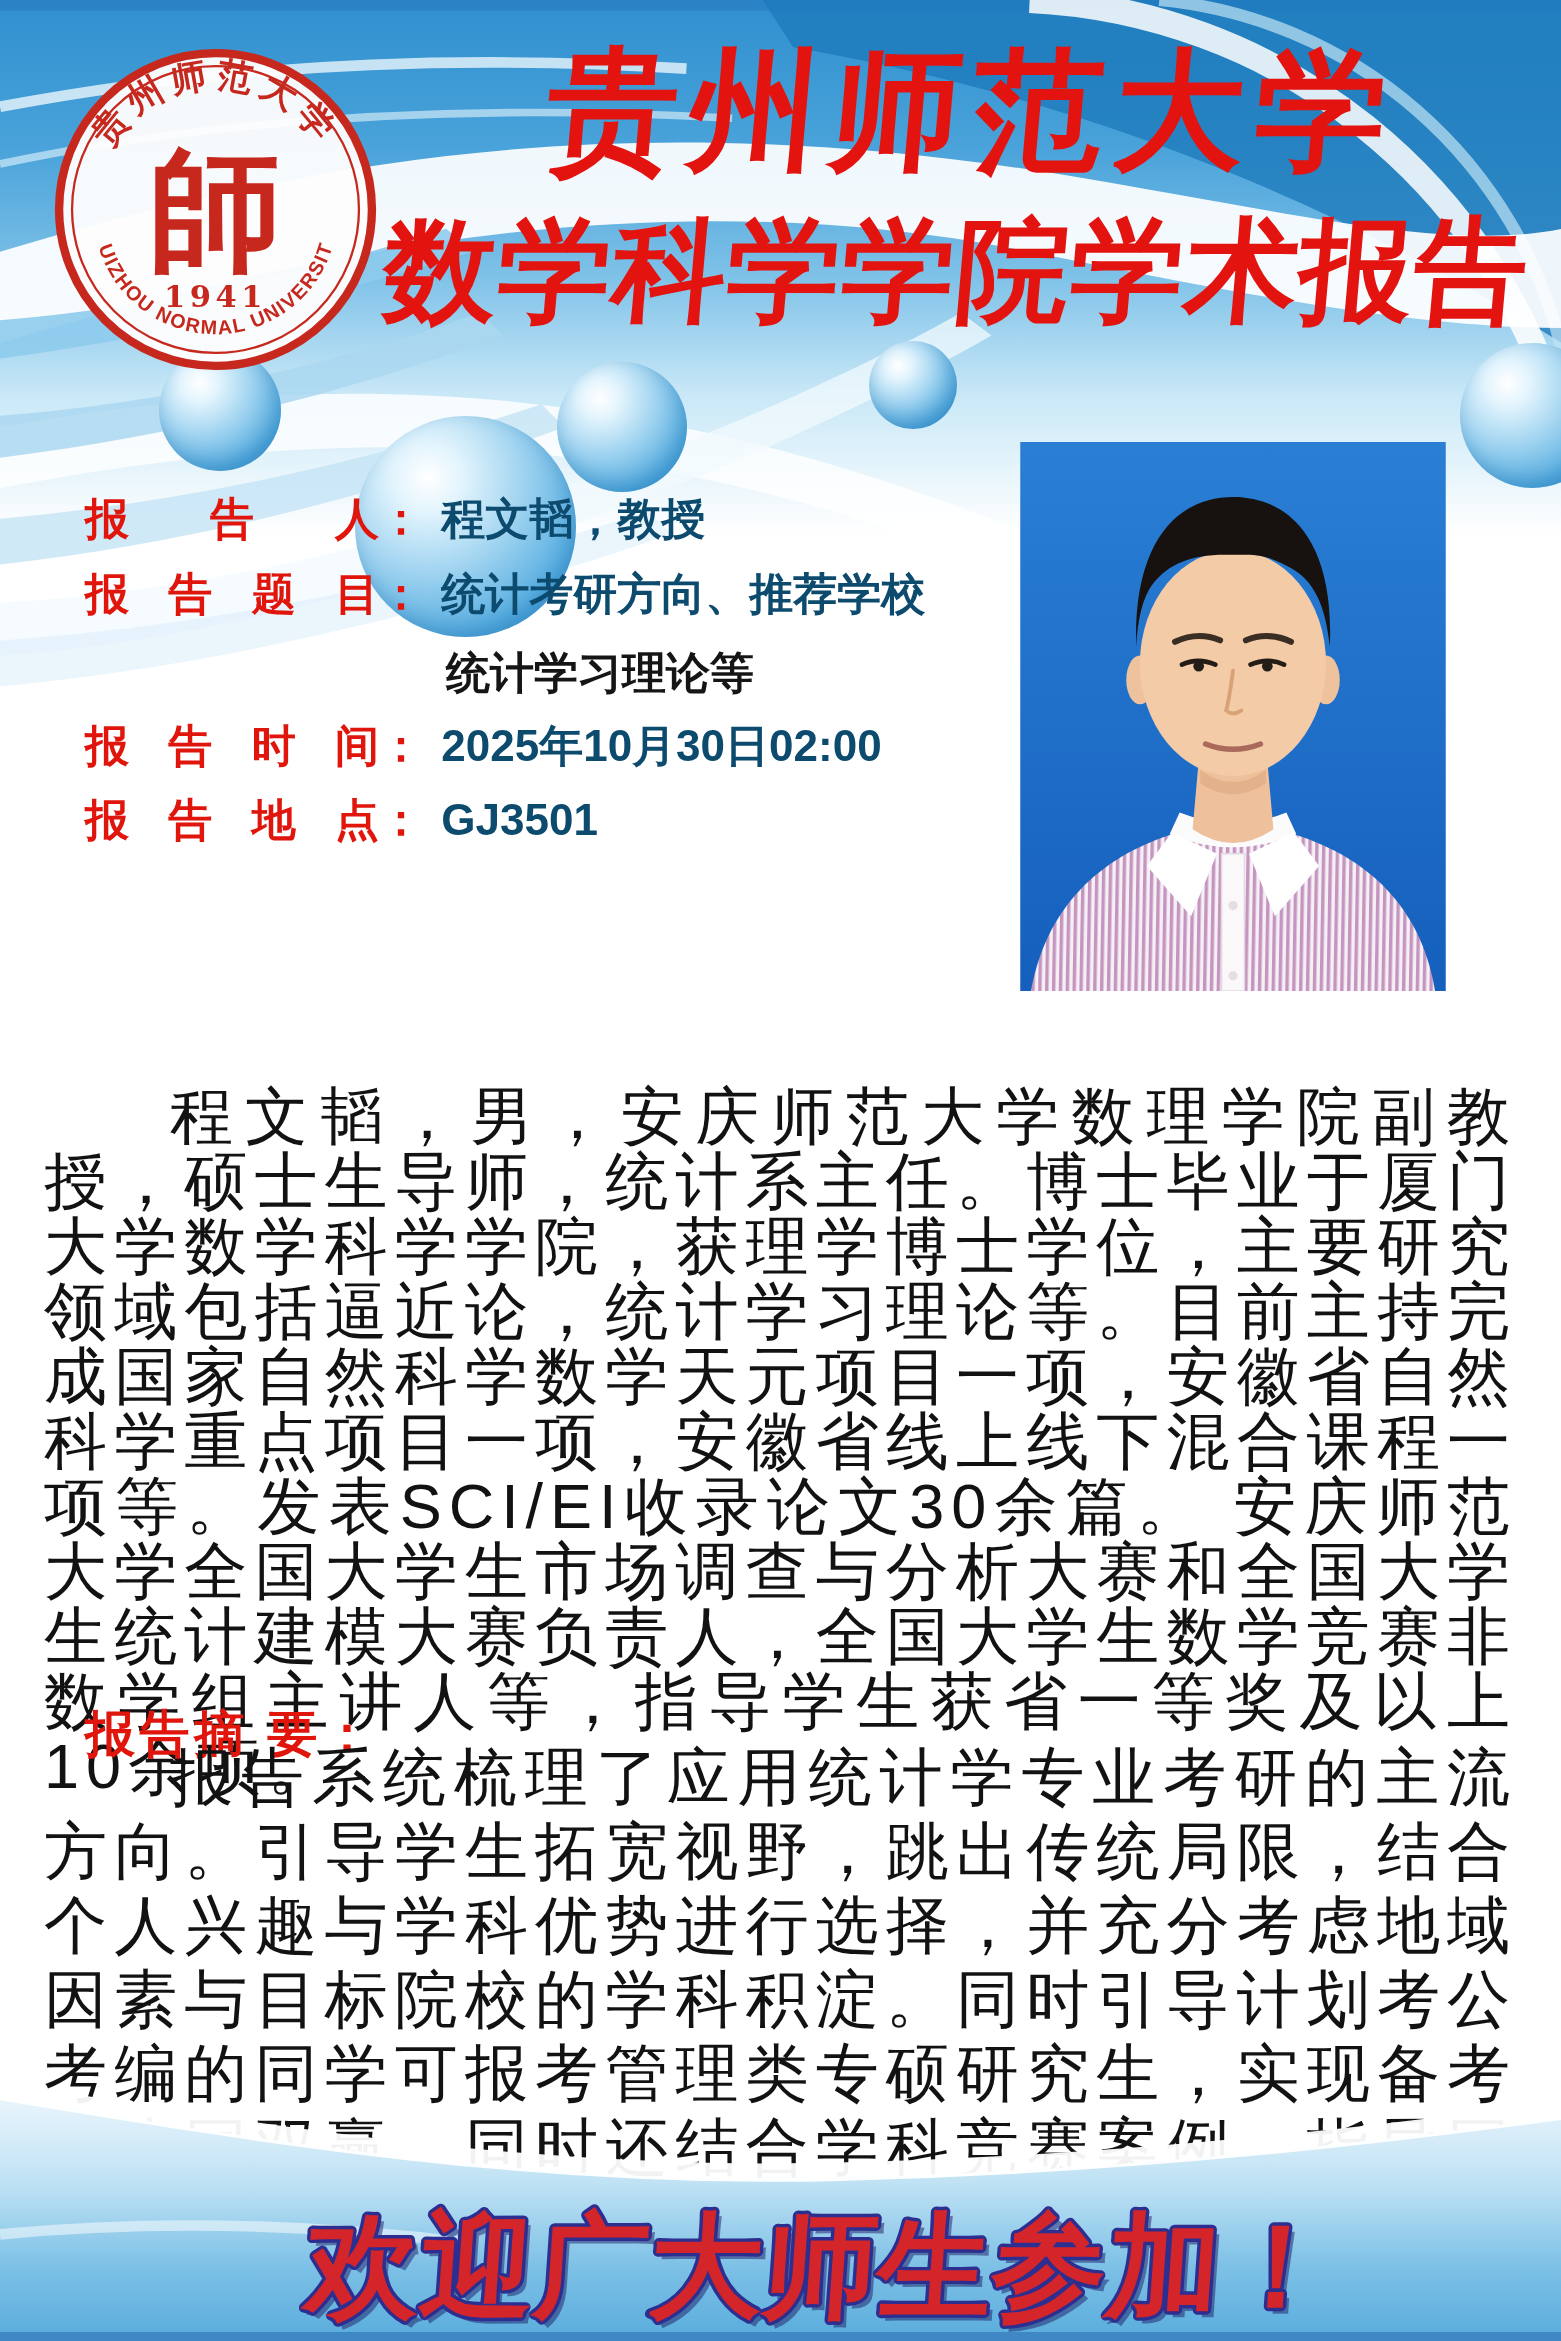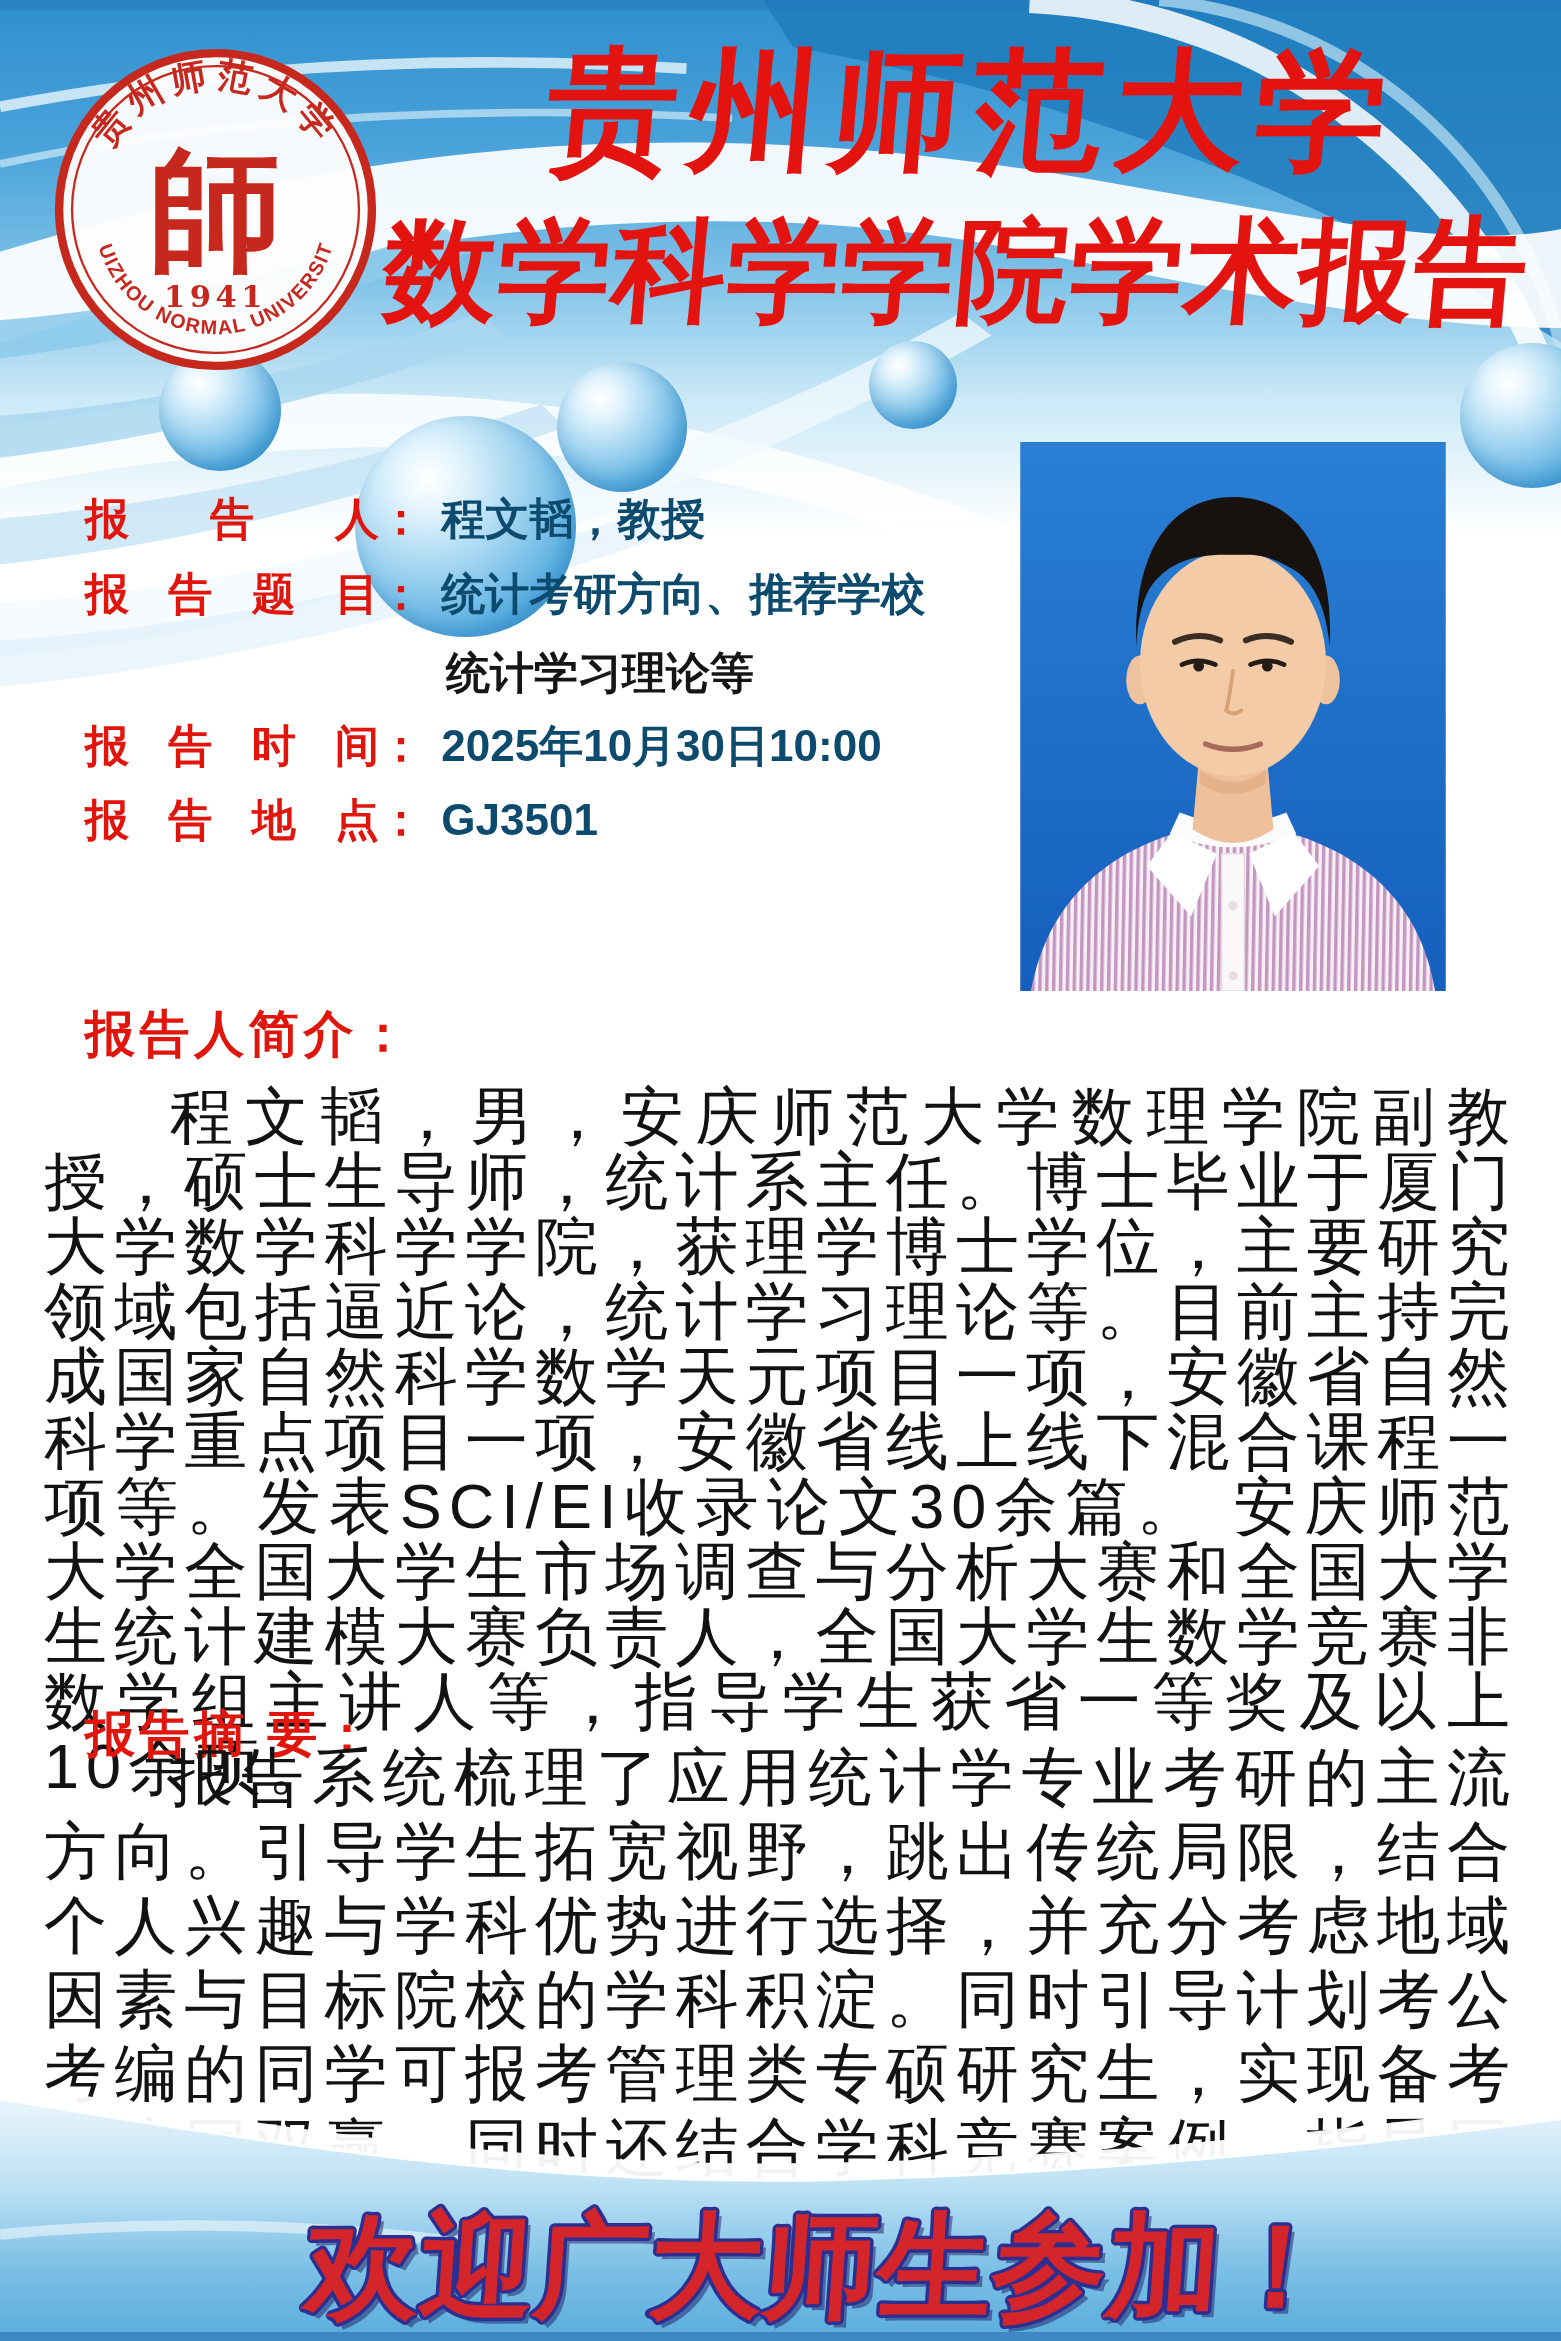--- a/index.html
+++ b/index.html
@@ -171,33 +171,32 @@
       </span><span class="info-colon">：</span><span class="info-value">统计考研方向、推荐学校</span>
   </div>
   <div class="topic-line2" style="top:644px;">统计学习理论等</div>
 
   <div class="info-row" style="top:721px;">
     <span class="info-label justify-chars">
         <span>报</span>
         <span>告</span>
         <span>时</span>
         <span>间</span>
-      </span><span class="info-colon">：</span><span class="info-value">2025年10月30日10:00</span>
+      </span><span class="info-colon">：</span><span class="info-value">2025年10月30日02:00</span>
   </div>
 
   <div class="info-row" style="top:795px;">
     <span class="info-label justify-chars">
         <span>报</span>
         <span>告</span>
         <span>地</span>
         <span>点</span>
       </span><span class="info-colon">：</span><span class="info-value">GJ3501</span>
   </div>
 
-  <div class="sec-heading" style="top:1001px;">报告人简介：</div>
   <div class="body-par bio-par">程文韬，男，安庆师范大学数理学院副教授，硕士生导师，统计系主任。博士毕业于厦门大学数学科学学院，获理学博士学位，主要研究领域包括逼近论，统计学习理论等。目前主持完成国家自然科学数学天元项目一项，安徽省自然科学重点项目一项，安徽省线上线下混合课程一项等。发表SCI/EI收录论文30余篇。 安庆师范大学全国大学生市场调查与分析大赛和全国大学生统计建模大赛负责人，全国大学生数学竞赛非数学组主讲人等，指导学生获省一等奖及以上10余项。</div>
 
   <div class="sec-heading" style="top:1701px;">报告摘 要：</div>
   <div class="body-par abs-par">报告系统梳理了应用统计学专业考研的主流方向。引导学生拓宽视野，跳出传统局限，结合个人兴趣与学科优势进行选择，并充分考虑地域因素与目标院校的学科积淀。同时引导计划考公考编的同学可报考管理类专硕研究生，实现备考的协同双赢。同时还结合学科竞赛案例，指导同学们如何在复试中有效展现科研素养与创新能力，提升综合竞争力。</div>
 
   <svg class="wave-svg" width="1562" height="268" viewBox="0 0 351" style="width:1562px;height:268px;">
   </svg>
   <svg class="wave-svg" width="1562" height="268" viewBox="0 0 2048 351">
     <defs>
       <linearGradient id="waveGrad" x1="0" y1="0" x2="0" y2="1">

